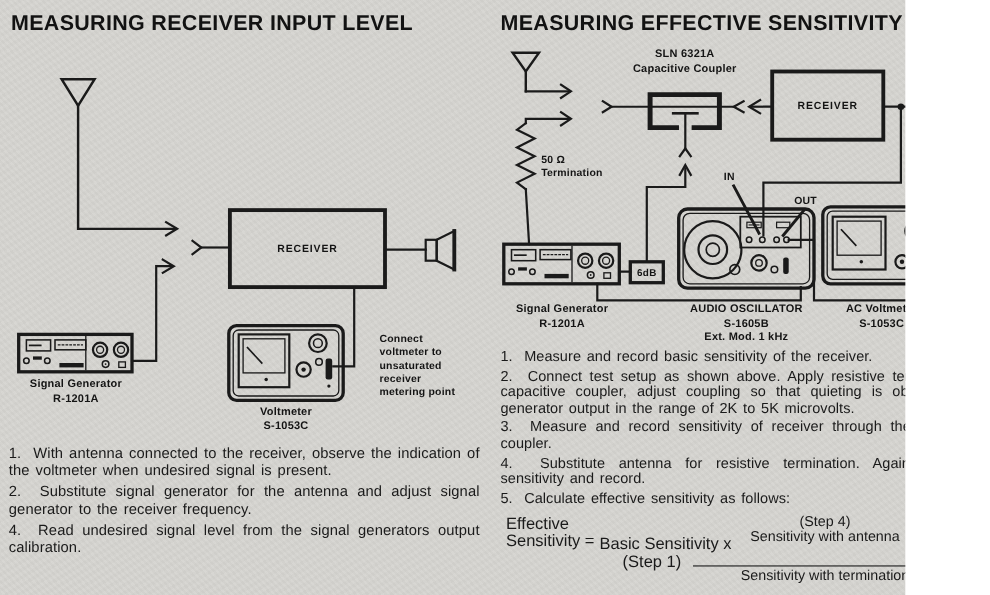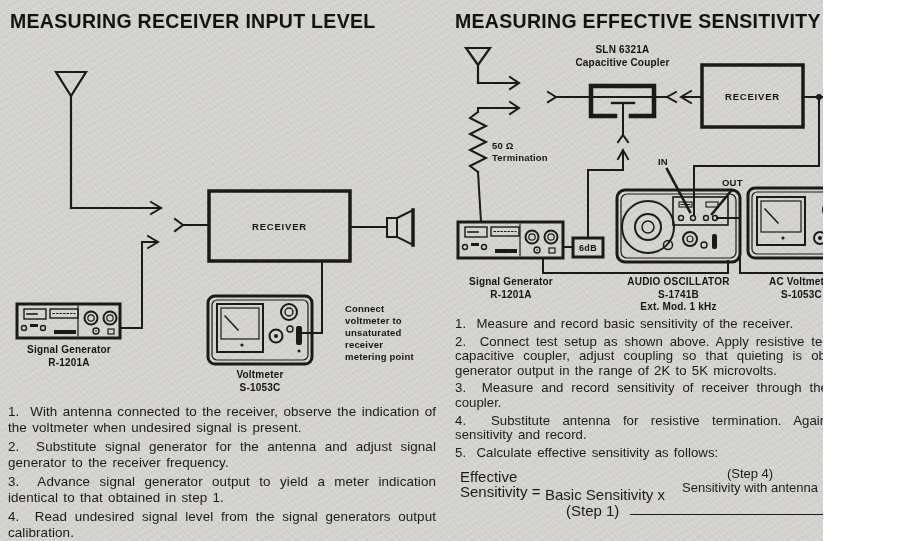--- a/index.html
+++ b/index.html
@@ -124,21 +124,20 @@
 S-1053C</div>
   <div class="abs small-label" style="left:345px;top:303px;width:90px;">Connect
 voltmeter to
 unsaturated
 receiver
 metering point</div>
 
   <div class="abs steps" style="left:8px;top:404px;width:428px;">
     <p>1.&nbsp; With antenna connected to the receiver, observe the indication of the voltmeter when undesired signal is present.</p>
     <p>2.&nbsp; Substitute signal generator for the antenna and adjust signal generator to the receiver frequency.</p>
-    <p>3.&nbsp; Advance signal generator output to yield a meter indication identical to that obtained in step 1.</p>
     <p>4.&nbsp; Read undesired signal level from the signal generators output calibration.</p>
   </div>
 
   <div class="abs title" style="left:455px;top:10px;">MEASURING EFFECTIVE SENSITIVITY</div>
 
   <svg style="left:450px;top:0;" width="450" height="312" viewBox="450 0 450 312">
     <g stroke="#1a1a1a" fill="none" stroke-linecap="square">
 
       <g>
         <polygon points="466,48 490,48 478,65" stroke-width="2.2"></polygon>
@@ -257,35 +256,36 @@
 Capacitive Coupler</div>
   <div class="abs box-label" style="left:702px;top:65px;width:101px;height:62px;">RECEIVER</div>
   <div class="abs small-label" style="left:492px;top:140px;width:70px;">50 Ω
 Termination</div>
   <div class="abs box-label" style="left:573px;top:238px;width:30px;height:19px;font-size:9px;letter-spacing:0.3px;">6dB</div>
   <div class="abs small-label" style="left:658px;top:156px;">IN</div>
   <div class="abs small-label" style="left:722px;top:177px;">OUT</div>
   <div class="abs dev-label" style="left:455px;top:276px;width:112px;">Signal Generator
 R-1201A</div>
   <div class="abs dev-label" style="left:605px;top:276px;width:147px;">AUDIO OSCILLATOR
-S-1741B
+S-1605B
 Ext. Mod. 1 kHz</div>
   <div class="abs dev-label" style="left:748px;top:276px;width:107px;">AC Voltmeter
 S-1053C</div>
 
   <div class="abs steps-r" style="left:455px;top:317px;width:440px;">
     <p>1.&nbsp; Measure and record basic sensitivity of the receiver.</p>
     <p>2.&nbsp; Connect test setup as shown above. Apply resistive termination to capacitive coupler, adjust coupling so that quieting is obtained with generator output in the range of 2K to 5K microvolts.</p>
     <p>3.&nbsp; Measure and record sensitivity of receiver through the capacitive coupler.</p>
     <p>4.&nbsp; Substitute antenna for resistive termination. Again, measure sensitivity and record.</p>
     <p>5.&nbsp; Calculate effective sensitivity as follows:</p>
   </div>
 
   <div class="abs formula" style="left:460px;top:469px;white-space:pre-line;">Effective
 Sensitivity =</div>
   <div class="abs formula" style="left:545px;top:487px;">Basic Sensitivity x</div>
   <div class="abs formula" style="left:566px;top:503px;">(Step 1)</div>
   <div class="abs frac" style="left:630px;top:467px;">
     <div class="num1">(Step 4)</div>
     <div class="num2">Sensitivity with antenna</div>
+    <div class="den1">Sensitivity with termination</div>
   </div>
 
 </div>
 
 </body></html>

